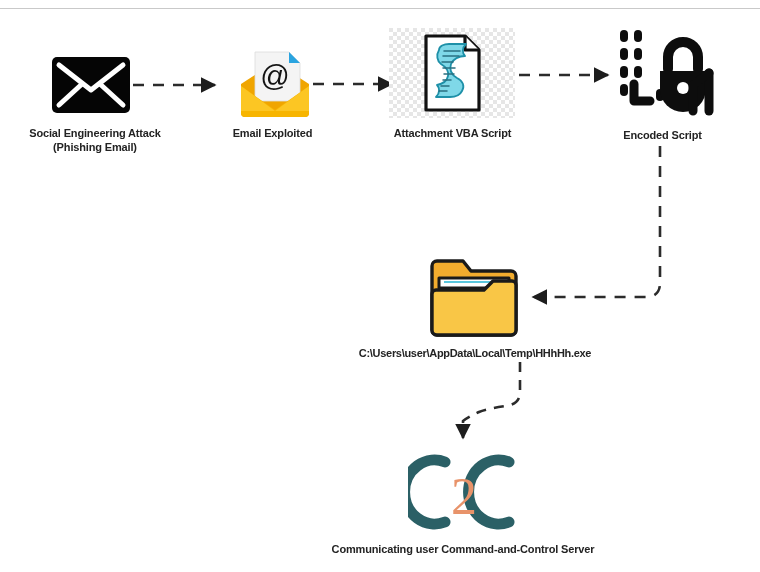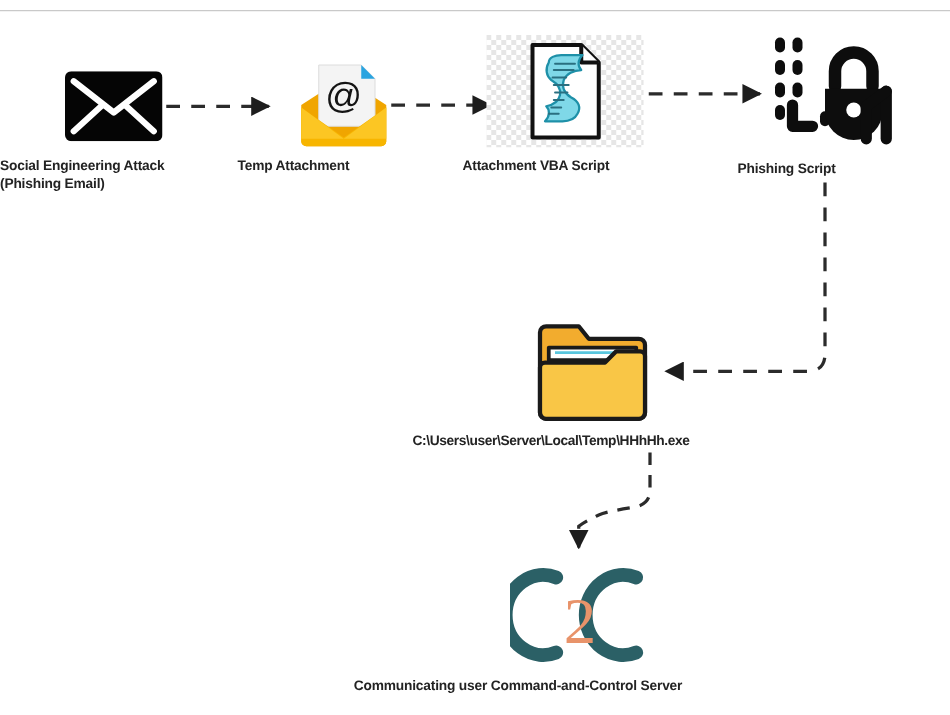--- a/index.html
+++ b/index.html
@@ -28,20 +28,21 @@
     background: #c9c9c9;
   }
   .node {
     position: absolute;
   }
   .node-icon {
     position: relative;
   }
   .node-label {
     position: absolute;
+    text-align: center;
     font-size: 11px;
     font-weight: bold;
     color: #232323;
     line-height: 14px;
     letter-spacing: -0.15px;
     white-space: pre-line;
     user-select: none;
   }
   #edges {
     position: absolute;
@@ -120,21 +121,21 @@
           <path d="M 52 12 L 63 23 L 52 23 Z" fill="#2aa4e0"></path>
           <text x="38" y="46" font-family="'Liberation Sans',sans-serif" font-size="29" font-weight="normal" fill="#141414" text-anchor="middle">@</text>
         </g>
 
         <path d="M 4 46 L 38 70 L 72 46 L 72 73 A 4 4 0 0 1 68 77 L 8 77 A 4 4 0 0 1 4 73 Z" fill="#f7b500"></path>
         <path d="M 4 46 L 38 71 L 4 71 Z" fill="#fcc623"></path>
         <path d="M 72 46 L 38 71 L 72 71 Z" fill="#fcc623"></path>
       </svg>
     </div>
   </div>
-  <div class="node-label" style="left:190px; top:126px; width:165px;">Temp Attachment</div>
+  <div class="node-label" style="left:190px; top:126px; width:165px;">Email Exploited</div>
 
   <div class="node" style="left:389px; top:28px;">
     <div class="node-icon">
       <svg width="126" height="90" viewBox="0 0 126 90" xmlns="http://www.w3.org/2000/svg">
         <defs>
           <pattern id="checker" width="8" height="8" patternUnits="userSpaceOnUse">
             <rect width="8" height="8" fill="#ffffff"></rect>
             <rect width="4" height="4" fill="#e6e6e6"></rect>
             <rect x="4" y="4" width="4" height="4" fill="#e6e6e6"></rect>
           </pattern>
@@ -186,39 +187,39 @@
 
           <path d="M 48 44 L 94 44 L 94 62 A 23 23 0 0 1 48 62 Z" fill="#0d0d0d"></path>
           <circle cx="71" cy="61" r="6" fill="#ffffff"></circle>
 
           <path d="M 97 46 L 97 84" fill="none" stroke="#0d0d0d" stroke-width="9" stroke-linecap="round"></path>
           <path d="M 81 84 L 81 58 L 97 46" fill="none" stroke="#0d0d0d" stroke-width="9" stroke-linecap="round" stroke-linejoin="round"></path>
         </g>
       </svg>
     </div>
   </div>
-  <div class="node-label" style="left:590px; top:128px; width:145px;">Phishing Script</div>
+  <div class="node-label" style="left:590px; top:128px; width:145px;">Encoded Script</div>
 
   <div class="node" style="left:427px; top:256px;">
     <div class="folder-wrap">
       <svg width="94" height="84" viewBox="0 0 94 84" xmlns="http://www.w3.org/2000/svg">
 
         <path d="M 5 10 A 5 5 0 0 1 10 5 L 36 5 L 44 15 L 84 15 A 5 5 0 0 1 89 20
                  L 89 74 A 5 5 0 0 1 84 79 L 10 79 A 5 5 0 0 1 5 74 Z" fill="#f2ac2e" stroke="#1a1a1a" stroke-width="3.4" stroke-linejoin="round"></path>
 
         <path d="M 12 22 L 82 22 L 82 32 L 12 32 Z" fill="#ffffff" stroke="#1a1a1a" stroke-width="3" stroke-linejoin="round"></path>
         <line x1="17" y1="26" x2="77" y2="26" stroke="#59c6de" stroke-width="2.2"></line>
 
         <path d="M 9 34 L 57 34 L 66 25 L 85 25 A 4 4 0 0 1 89 29
                  L 89 74 A 5 5 0 0 1 84 79 L 10 79 A 5 5 0 0 1 5 74 L 5 38
                  A 4 4 0 0 1 9 34 Z" fill="#f9c646" stroke="#1a1a1a" stroke-width="3.4" stroke-linejoin="round"></path>
       </svg>
     </div>
   </div>
-  <div class="node-label" style="left:330px; top:346px; width:290px; letter-spacing:-0.3px;">C:\Users\user\Server\Local\Temp\HHhHh.exe</div>
+  <div class="node-label" style="left:330px; top:346px; width:290px; letter-spacing:-0.3px;">C:\Users\user\AppData\Local\Temp\HHhHh.exe</div>
 
   <div class="node" style="left:408px; top:452px;">
     <div class="c2c">
       <svg width="112" height="80" viewBox="0 0 112 80" xmlns="http://www.w3.org/2000/svg">
         <g fill="none" stroke="#2b6066" stroke-width="11" stroke-linecap="round">
           <path d="M 37 10 A 30 32 0 1 0 37 70"></path>
           <path d="M 101 10 A 30 32 0 1 0 101 70"></path>
         </g>
         <text x="56" y="62" font-family="'Liberation Serif',serif" font-size="52" fill="#e8936a" text-anchor="middle" stroke="#b9apple" stroke-width="0">2</text>
       </svg>

